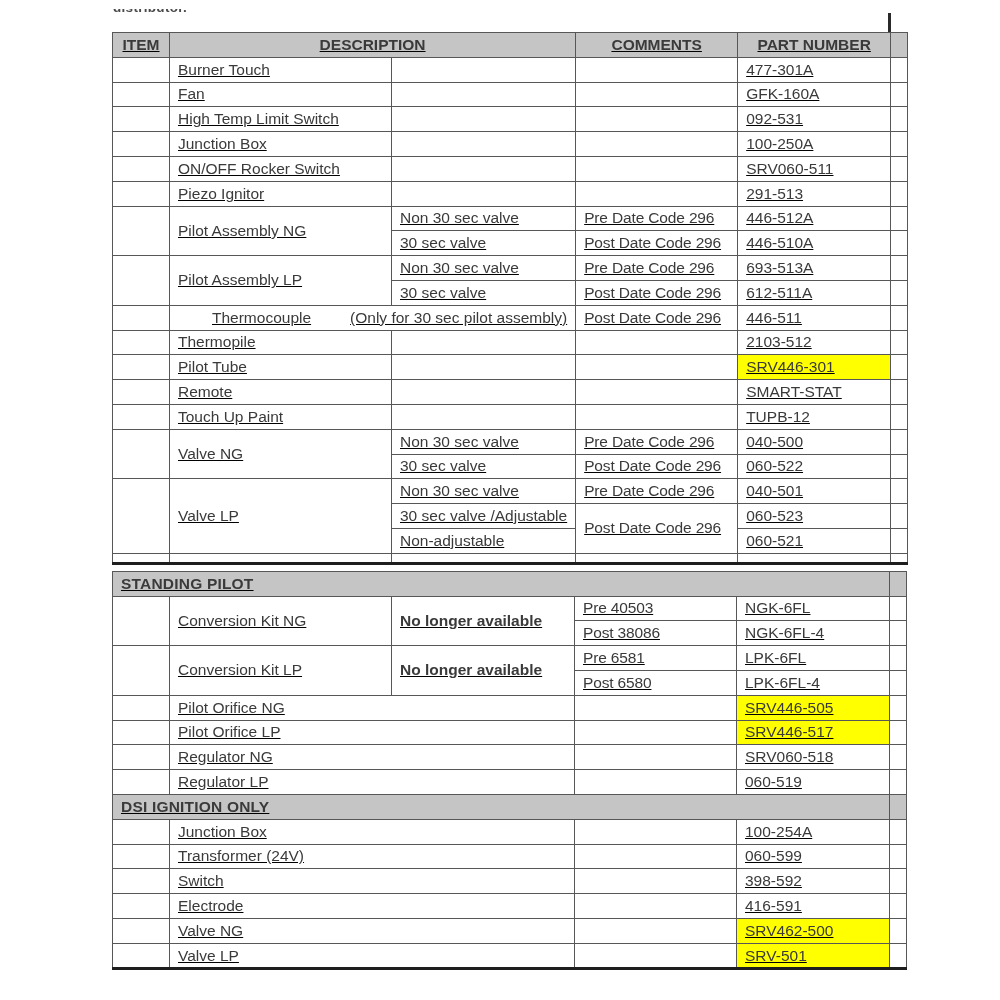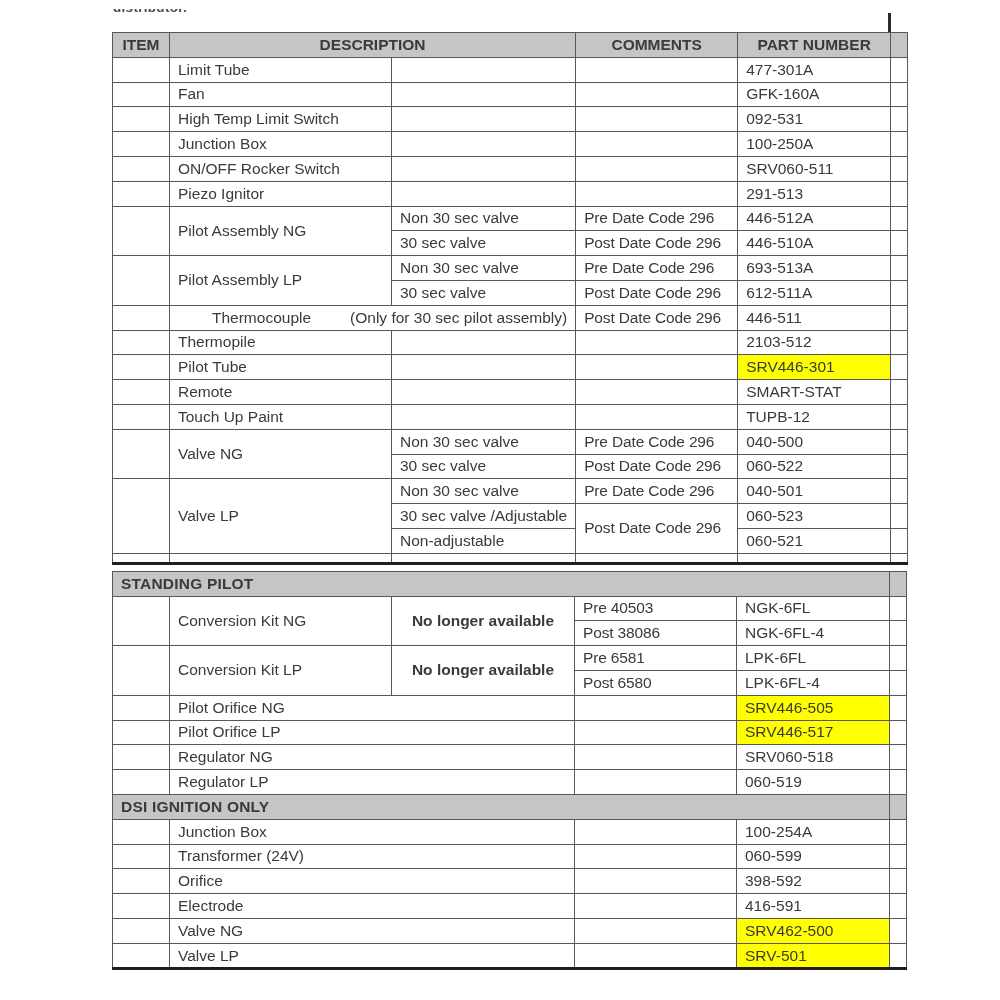--- a/index.html
+++ b/index.html
@@ -8,21 +8,21 @@
 
   
   .top-fragment { position:absolute; left:113px; top:9px; height:9px; overflow:hidden; }
   .top-fragment span { display:block; margin-top:-9px; font-size:13.5px; font-weight:bold; color:#4a4a4a; letter-spacing:.3px; }
 
   
   .top-right-line { position:absolute; left:888px; top:13px; width:3px; height:20px; background:#2a2a2a; }
 
   .tables { position:absolute; left:112px; top:32px; }
 
-  table.parts { border-collapse:collapse; table-layout:fixed; }
+  table.parts { border-collapse:collapse; table-layout:fixed;text-decoration:underline; }
   table.parts td {
     border:1.5px solid #575757;
     height:23.8px; padding:0 8px;
     font-size:15.5px; color:#3a3a3a;
     white-space:nowrap; overflow:hidden; vertical-align:middle;
   }
   
   td.c-item { border-left:3px solid #1e1e1e; border-right:2.5px solid #2b2b2b; }
   td.c-d1   { padding-left:12px; }
   td.c-d2   { padding-left:7px;margin-top:28px; }
@@ -43,21 +43,21 @@
   
   td.bar { background:#c5c5c5; font-weight:bold; text-align:left; color:#232323;
            height:19px; font-size:15.5px; letter-spacing:.2px;
            border-top:2.8px solid #1e1e1e; border-bottom:2.8px solid #1e1e1e;
            border-left:3px solid #1e1e1e; border-right:2.5px solid #232323; }
 
   
   td.indent  { padding-left:46px; }
   td.indent2 { padding-left:58px; }
   td.small   { font-size:13px; }
-  td.boldc   { font-weight:bold; text-align:center; padding:0 2px; }
+  td.boldc   { font-weight:bold; text-align:left; padding:0 2px; }
   td.hl      { background:#ffff00; }
   .split-wrap { display:flex; justify-content:space-between; align-items:center; padding-left:34px; padding-right:0; }
 
   
   tr.stub-row td { height:8px; border-bottom:3px solid #1e1e1e; }
 
   #main-table { margin-bottom:6px; }
   #sections-table tr:last-child td { border-bottom:3px solid #1e1e1e; }
 </style>
 </head>
@@ -87,21 +87,21 @@
           <td class="hdr c-item">ITEM</td>
           <td class="hdr" colspan="2">DESCRIPTION</td>
           <td class="hdr">COMMENTS</td>
           <td class="hdr c-part">PART NUMBER</td>
           <td class="sliver hdr-sliver"></td>
         </tr>
       </thead>
       <tbody id="main-body">
           <tr>
             <td class="c-item"></td>
-            <td class="c-d1">Limit Tube</td>
+            <td class="c-d1">Burner Touch</td>
             <td class="c-d2"></td>
             <td class="c-com"></td>
             <td class="c-part">477-301A</td>
             <td class="sliver"></td>
           </tr>
           <tr>
             <td class="c-item"></td>
             <td class="c-d1">Fan</td>
             <td class="c-d2"></td>
             <td class="c-com"></td>
@@ -337,21 +337,21 @@
           </tr>
           <tr>
             <td class="c-item"></td>
             <td class="c-desc" colspan="2">Transformer (24V)</td>
             <td class="c-com"></td>
             <td class="c-part">060-599</td>
             <td class="sliver"></td>
           </tr>
           <tr>
             <td class="c-item"></td>
-            <td class="c-desc" colspan="2">Orifice</td>
+            <td class="c-desc" colspan="2">Switch</td>
             <td class="c-com"></td>
             <td class="c-part">398-592</td>
             <td class="sliver"></td>
           </tr>
           <tr>
             <td class="c-item"></td>
             <td class="c-desc" colspan="2">Electrode</td>
             <td class="c-com"></td>
             <td class="c-part">416-591</td>
             <td class="sliver"></td>

